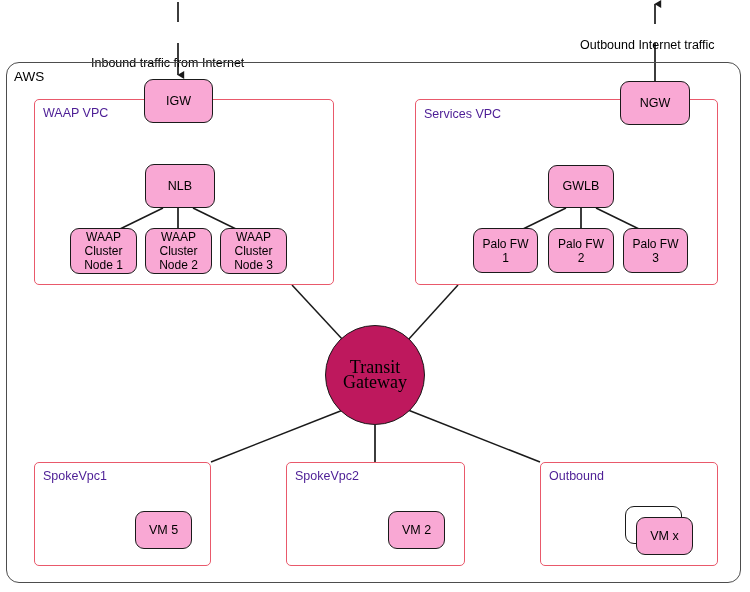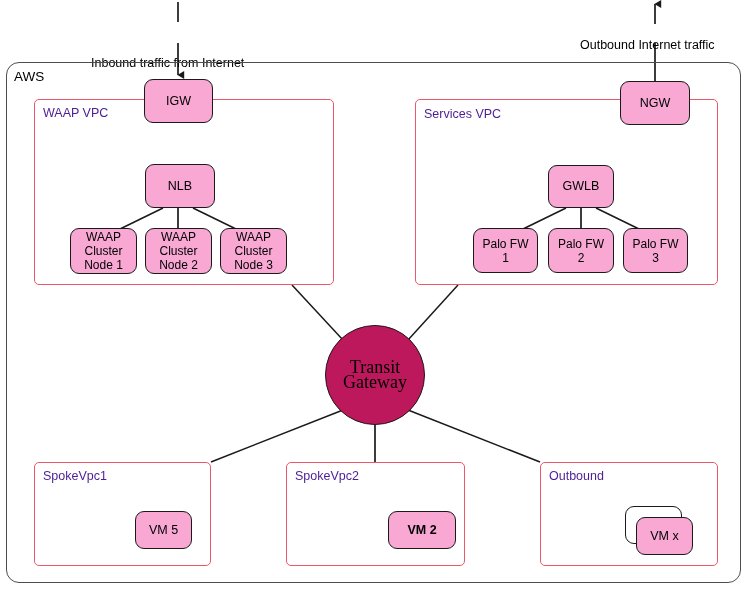--- a/index.html
+++ b/index.html
@@ -204,20 +204,20 @@
 
   <div class="tgw" style="left:325px; top:325px; width:100px; height:100px;">Transit
 Gateway</div>
 
   <div class="vpc-box" style="left:34px; top:462px; width:177px; height:104px;"></div>
   <div class="vpc-label" style="left:43px; top:470px;">SpokeVpc1</div>
   <div class="node" style="left:135px; top:511px; width:57px; height:38px;">VM 5</div>
 
   <div class="vpc-box" style="left:286px; top:462px; width:179px; height:104px;"></div>
   <div class="vpc-label" style="left:295px; top:470px;">SpokeVpc2</div>
-  <div class="node" style="left:388px; top:511px; width:68px; height:38px;font-weight:bold;">VM 2</div>
+  <div class="node" style="left:388px; top:511px; width:57px; height:38px;">VM 2</div>
 
   <div class="vpc-box" style="left:540px; top:462px; width:178px; height:104px;"></div>
   <div class="vpc-label" style="left:549px; top:470px;">Outbound</div>
   <div class="vm-stack-back" style="left:625px; top:506px; width:57px; height:38px;"></div>
   <div class="node" style="left:636px; top:517px; width:57px; height:38px;">VM x</div>
 
 </div>
 
 </body></html>

